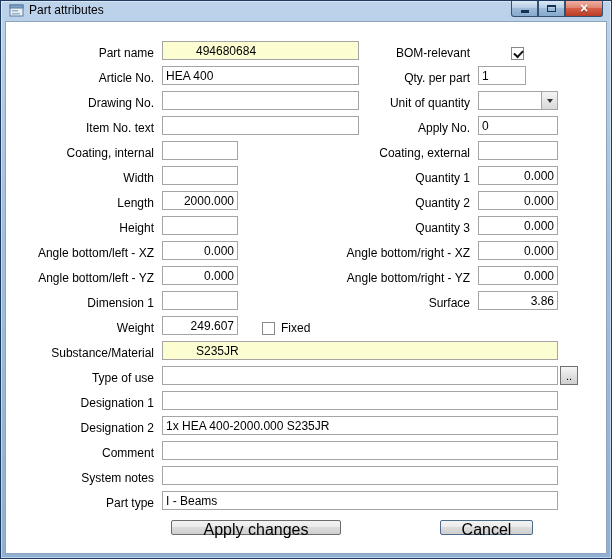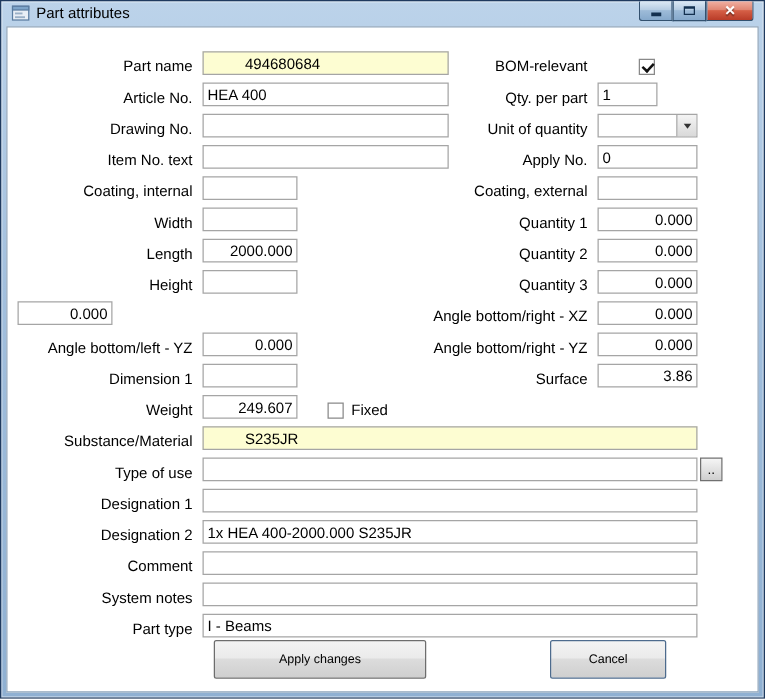--- a/index.html
+++ b/index.html
@@ -51,23 +51,23 @@
 
   .combo { width:80px; height:19px; border:1px solid #a5a5a5; background:#fff; display:flex; cursor:default; }
   .combo-value { flex:1; padding:2px 2px; overflow:hidden; white-space:nowrap; }
   .combo-btn { width:16px; flex:none; border-left:1px solid #a5a5a5; background:linear-gradient(#f4f4f4,#d9d9d9); display:flex; align-items:center; justify-content:center; }
   .tri { width:0; height:0; border-left:3px solid transparent; border-right:3px solid transparent; border-top:4px solid #333; }
 
   .browse { width:18px; height:19px; flex:none; margin-left:2px; margin-right:-20px;
     border:1px solid #707070; background:linear-gradient(#f5f5f5,#cfcfcf); font-family:inherit; font-size:11px; line-height:8px; cursor:default; }
 
   .btn-row { display:flex; align-items:center; height:31px; margin-top:2px; }
-  .btn { height:31px; border:1px solid #6d6d6d; border-radius:2px;
+  .btn { height:15px; border:1px solid #6d6d6d; border-radius:2px;
     background:linear-gradient(#f3f3f3,#ebebeb 45%,#dcdcdc 50%,#cfcfcf);
-    font-family:inherit; font-size:10px; color:#000; cursor:default; }
+    font-family:inherit; font-size:16px; color:#000; cursor:default; }
   .btn-apply { width:170px; margin-left:157px; }
   .btn-cancel { width:93px; margin-left:auto; margin-right:25px; border-color:#4d6b8d; }
 </style>
 </head>
 <body>
 
 <div class="window">
 
   <div class="titlebar">
     <span class="win-icon">
@@ -165,20 +165,21 @@
     <div class="row">
       <span class="lbl">Height</span>
       <input class="field narrow num" value="" style="">
       <span class="rlbl">Quantity 3</span>
       <span class="slot">
         <input class="field rfull num" value="0.000" style="">
       </span>
     </div>
 
     <div class="row">
+      <span class="lbl">Angle bottom/left - XZ</span>
       <input class="field narrow num" value="0.000" style="">
       <span class="rlbl">Angle bottom/right - XZ</span>
       <span class="slot">
         <input class="field rfull num" value="0.000" style="">
       </span>
     </div>
 
     <div class="row">
       <span class="lbl">Angle bottom/left - YZ</span>
       <input class="field narrow num" value="0.000" style="">

